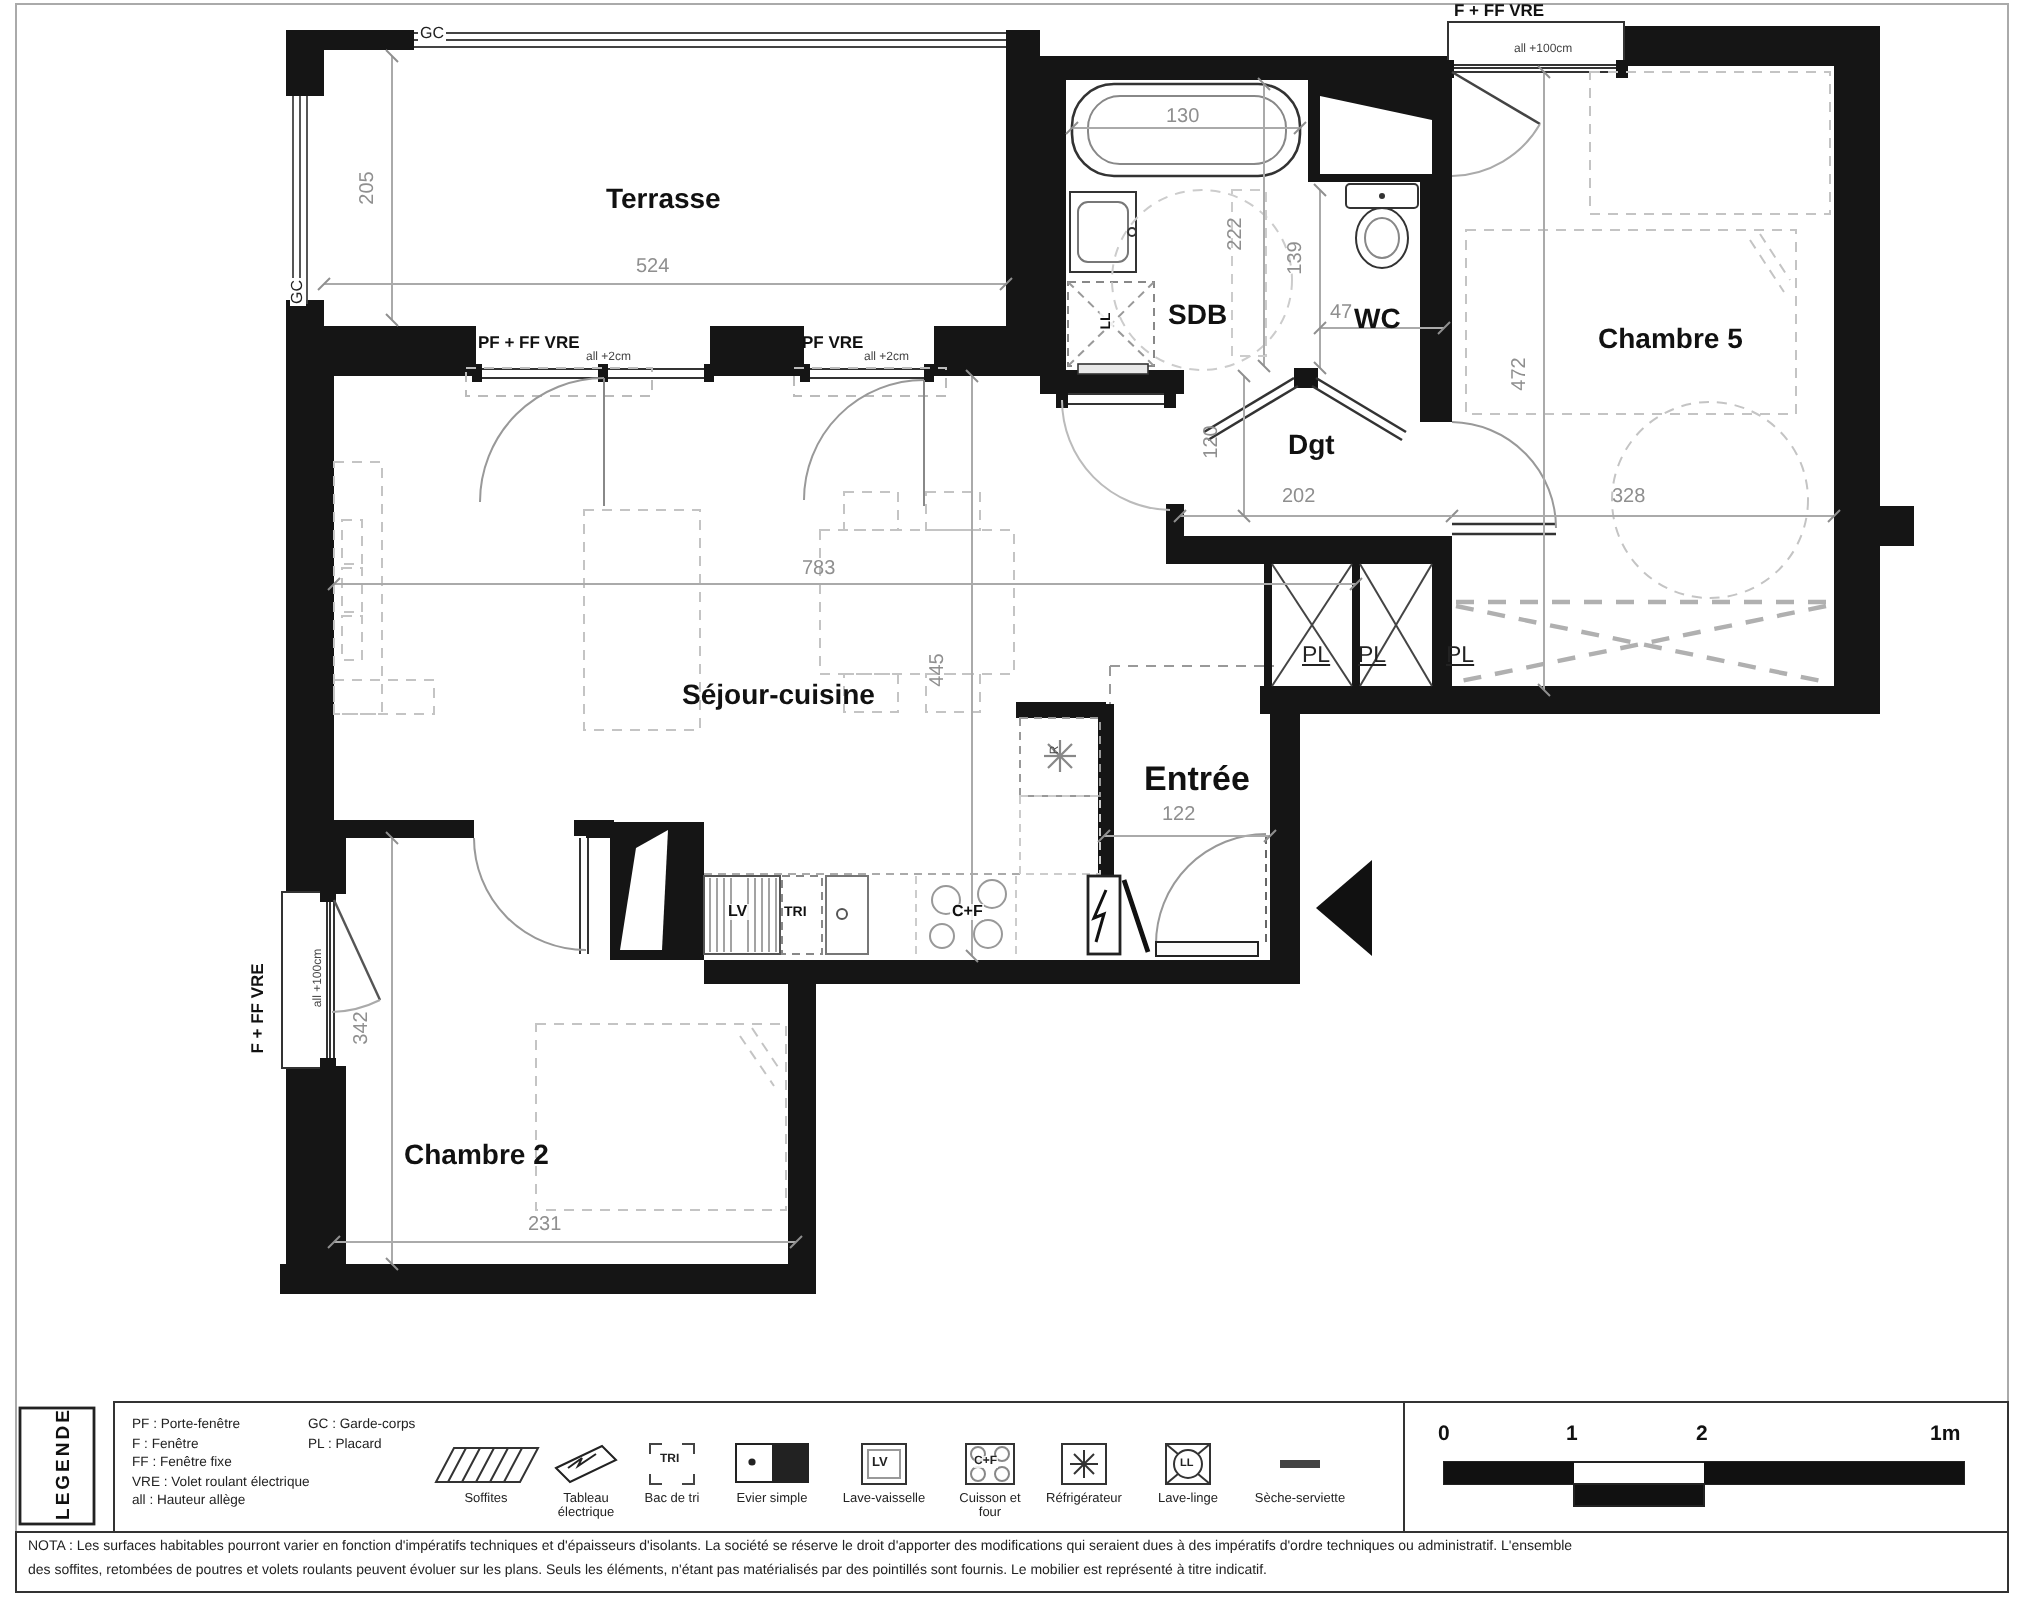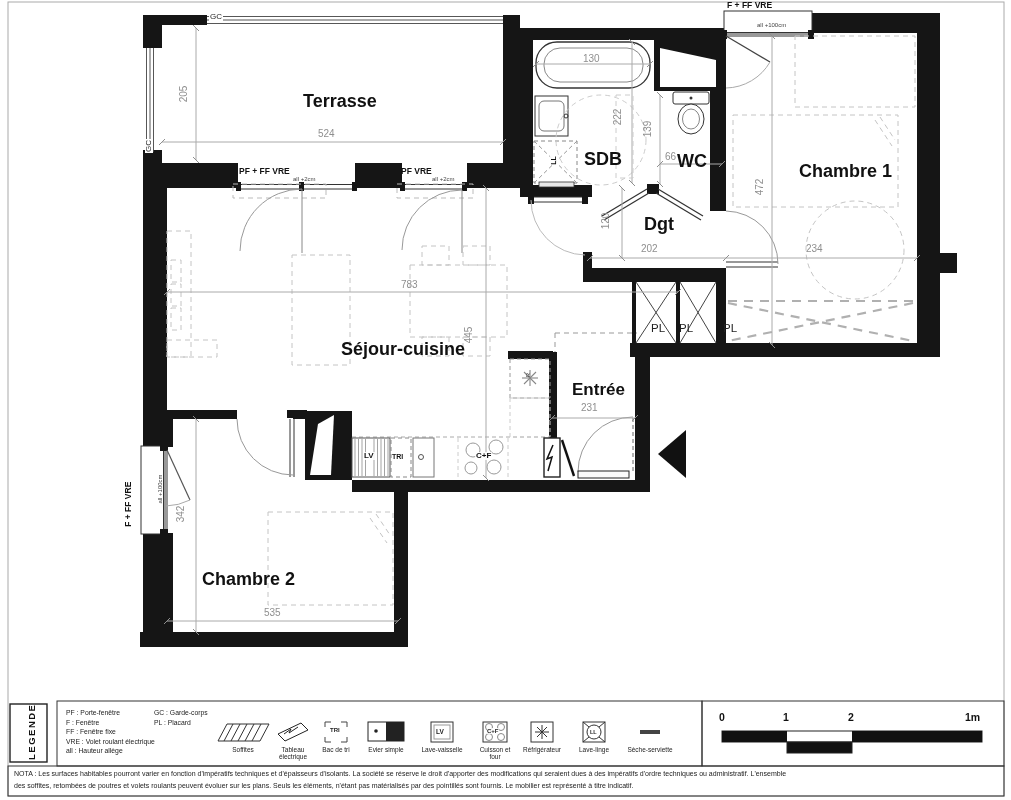--- a/index.html
+++ b/index.html
@@ -1,27 +1,27 @@
 <!DOCTYPE html>
 <html><head>
 <meta charset="utf-8">
 <style>
   html,body{margin:0;padding:0;background:#fff;}
   #page{position:relative;width:1011px;height:800px;background:#fff;overflow:hidden;
         font-family:"Liberation Sans",sans-serif;}
   #plan-svg{position:absolute;left:0;top:0;}
   .t{position:absolute;color:#111;line-height:1;}
-  .room{font-weight:bold;font-size:18px;color:#111;}
+  .room{font-weight:bold;font-size:14px;color:#111;}
   .room-sm{font-weight:bold;font-size:17px;color:#111;}
   .dim{font-size:10px;color:#8f8f8f;}
   .rot{transform:rotate(-90deg);transform-origin:center;white-space:nowrap;}
   .wlab{font-weight:bold;font-size:8.5px;color:#111;white-space:nowrap;}
   .tiny{font-size:6px;color:#444;white-space:nowrap;}
   .gc{font-size:8px;color:#222;background:#fff;padding:0 1px;}
-  .pl{font-size:11.5px;color:#222;}
+  .pl{font-size:11.5px;color:#222;text-decoration:underline;}
   .app{font-weight:bold;font-size:8px;color:#111;background:rgba(255,255,255,.85);padding:0 1px;}
   .app7{font-weight:bold;font-size:7px;color:#111;background:rgba(255,255,255,.85);}
   .leg{font-size:6.8px;color:#222;line-height:1.4;white-space:nowrap;}
   .icolab{position:absolute;font-size:6.5px;color:#222;text-align:center;transform:translateX(-50%);line-height:1.15;}
   .nowrap{white-space:nowrap;}
   .legende{font-weight:bold;font-size:9.5px;letter-spacing:1.5px;color:#111;}
   .scl{font-size:10.5px;font-weight:bold;color:#111;}
   .nota{position:absolute;font-size:7px;color:#222;white-space:nowrap;}
   .iconin{position:absolute;font-weight:bold;color:#222;}
 </style>
@@ -330,41 +330,41 @@
     <rect x="722" y="731" width="260" height="11" fill="#fff" stroke="#222"></rect>
     <rect x="722" y="731" width="65" height="11" fill="#111"></rect>
     <rect x="852" y="731" width="130" height="11" fill="#111"></rect>
     <rect x="787" y="742" width="65" height="11" fill="#111" stroke="#222"></rect>
   </g>
 </svg>
 
 <span class="t room" style="left:303px;top:92px">Terrasse</span>
 <span class="t room" style="left:584px;top:150px">SDB</span>
 <span class="t room" style="left:677px;top:152px">WC</span>
-<span class="t room" style="left:799px;top:162px">Chambre 1</span>
+<span class="t room" style="left:799px;top:162px">Chambre 5</span>
 <span class="t room" style="left:644px;top:215px">Dgt</span>
 <span class="t room" style="left:341px;top:340px">Séjour-cuisine</span>
 <span class="t room-sm" style="left:572px;top:381px">Entrée</span>
 <span class="t room" style="left:202px;top:570px">Chambre 2</span>
 
 <span class="t dim rot" style="left:176px;top:89px">205</span>
 <span class="t dim" style="left:318px;top:129px">524</span>
 <span class="t dim" style="left:583px;top:54px">130</span>
 <span class="t dim rot" style="left:610px;top:112px">222</span>
 <span class="t dim rot" style="left:640px;top:124px">139</span>
-<span class="t dim" style="left:665px;top:152px">66</span>
+<span class="t dim" style="left:665px;top:152px">47</span>
 <span class="t dim rot" style="left:752px;top:182px">472</span>
-<span class="t dim" style="left:806px;top:244px">234</span>
+<span class="t dim" style="left:806px;top:244px">328</span>
 <span class="t dim rot" style="left:598px;top:216px">120</span>
 <span class="t dim" style="left:641px;top:244px">202</span>
 <span class="t dim" style="left:401px;top:280px">783</span>
 <span class="t dim rot" style="left:461px;top:330px">445</span>
-<span class="t dim" style="left:581px;top:403px">231</span>
+<span class="t dim" style="left:581px;top:403px">122</span>
 <span class="t dim rot" style="left:173px;top:509px">342</span>
-<span class="t dim" style="left:264px;top:608px">535</span>
+<span class="t dim" style="left:264px;top:608px">231</span>
 
 <span class="t wlab" style="left:239px;top:167px">PF + FF  VRE</span>
 <span class="t tiny" style="left:293px;top:176px">all +2cm</span>
 <span class="t wlab" style="left:401px;top:167px">PF VRE</span>
 <span class="t tiny" style="left:432px;top:176px">all +2cm</span>
 <span class="t wlab" style="left:727px;top:1px">F + FF  VRE</span>
 <span class="t tiny" style="left:757px;top:22px">all +100cm</span>
 <span class="t wlab rot" style="left:106px;top:500px">F + FF  VRE</span>
 <span class="t tiny rot" style="left:145px;top:486px">all +100cm</span>
 <span class="t gc" style="left:209px;top:13px">GC</span>

